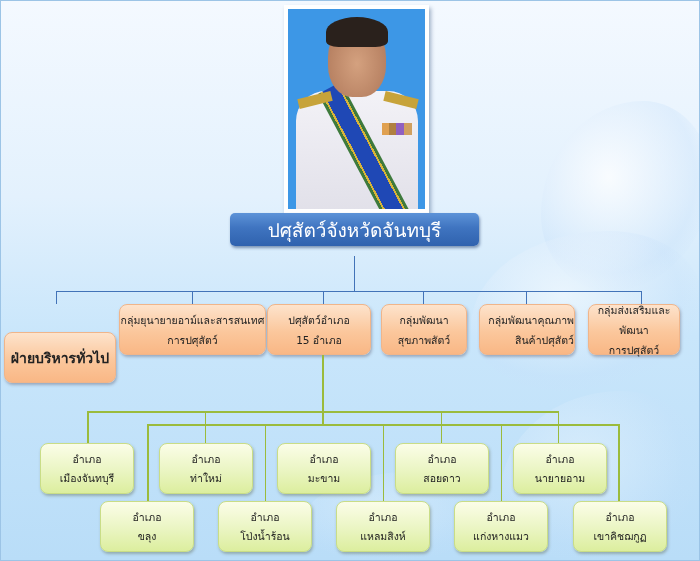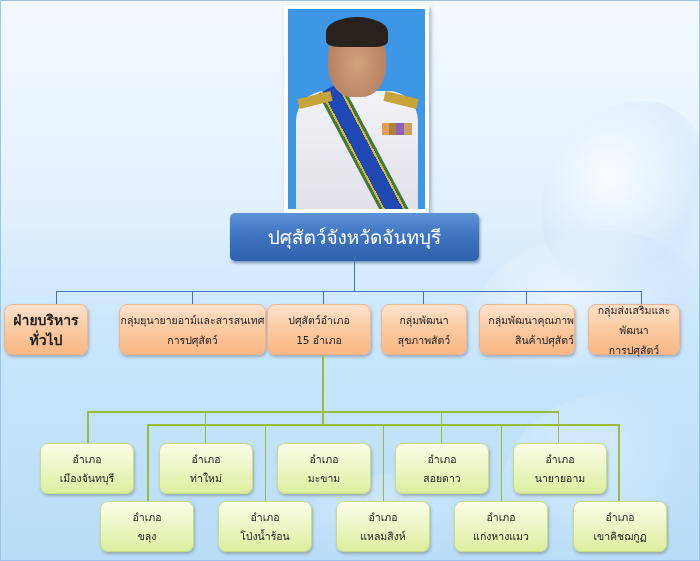--- a/index.html
+++ b/index.html
@@ -42,21 +42,21 @@
     position: absolute; left: 30px; top: 85px; width: 26px; height: 150px;
     background: linear-gradient(90deg,#3e7a3c 0 3px,#d8b43a 3px 5px,#1f48b5 5px 21px,#d8b43a 21px 23px,#3e7a3c 23px);
     transform: rotate(-28deg); transform-origin: top left;
   }
   .photo .epaulet-l { position:absolute; left:10px; top:86px; width:34px; height:10px; background:#c7a33a; transform:rotate(-14deg); }
   .photo .epaulet-r { position:absolute; left:96px; top:86px; width:34px; height:10px; background:#c7a33a; transform:rotate(14deg); }
   .photo .medals { position:absolute; left:94px; top:114px; width:30px; height:12px;
     background: linear-gradient(90deg,#e0a050 0 7px,#b08040 7px 14px,#9060c0 14px 22px,#d0a060 22px); }
 
   .title-box {
-    position: absolute; left: 229px; top: 212px; width: 249px; height: 48px;
+    position: absolute; left: 229px; top: 212px; width: 249px; height: 33px;
     border-radius: 5px;
     background: linear-gradient(180deg, #5d93d8 0%, #3f74c0 45%, #2f62ae 100%);
     box-shadow: 1px 2px 3px rgba(30,60,110,0.5);
     color: #ffffff; font-size: 19px; display: flex; align-items: center; justify-content: center;
   }
   .line-blue { position: absolute; background: #4273b8; }
   .line-green { position: absolute; background: #9bbb3c; }
 
   .orange-box {
     position: absolute; top: 303px; height: 51px; border-radius: 8px;
@@ -105,21 +105,21 @@
 
   <div class="line-blue" style="left:353px;top:255px;width:1px;height:36px;"></div>
   <div class="line-blue" style="left:55px;top:290px;width:586px;height:1px;"></div>
   <div class="line-blue" style="left:55px;top:290px;width:1px;height:13px;"></div>
   <div class="line-blue" style="left:191px;top:290px;width:1px;height:13px;"></div>
   <div class="line-blue" style="left:322px;top:290px;width:1px;height:13px;"></div>
   <div class="line-blue" style="left:422px;top:290px;width:1px;height:13px;"></div>
   <div class="line-blue" style="left:525px;top:290px;width:1px;height:13px;"></div>
   <div class="line-blue" style="left:640px;top:290px;width:1px;height:13px;"></div>
 
-  <div class="orange-box big" style="left:3px;width:84px;">
+  <div class="orange-box big" style="left:3px;width:112px;margin-top:28px;">
     <span>ฝ่ายบริหารทั่วไป</span>
   </div>
   <div class="orange-box" style="left:118px;width:147px;">
     <span>กลุ่มยุนายายอาม์และสารสนเทศ</span>
     <span>การปศุสัตว์</span>
   </div>
   <div class="orange-box" style="left:266px;width:104px;">
     <span>ปศุสัตว์อำเภอ</span>
     <span>15 อำเภอ</span>
   </div>

